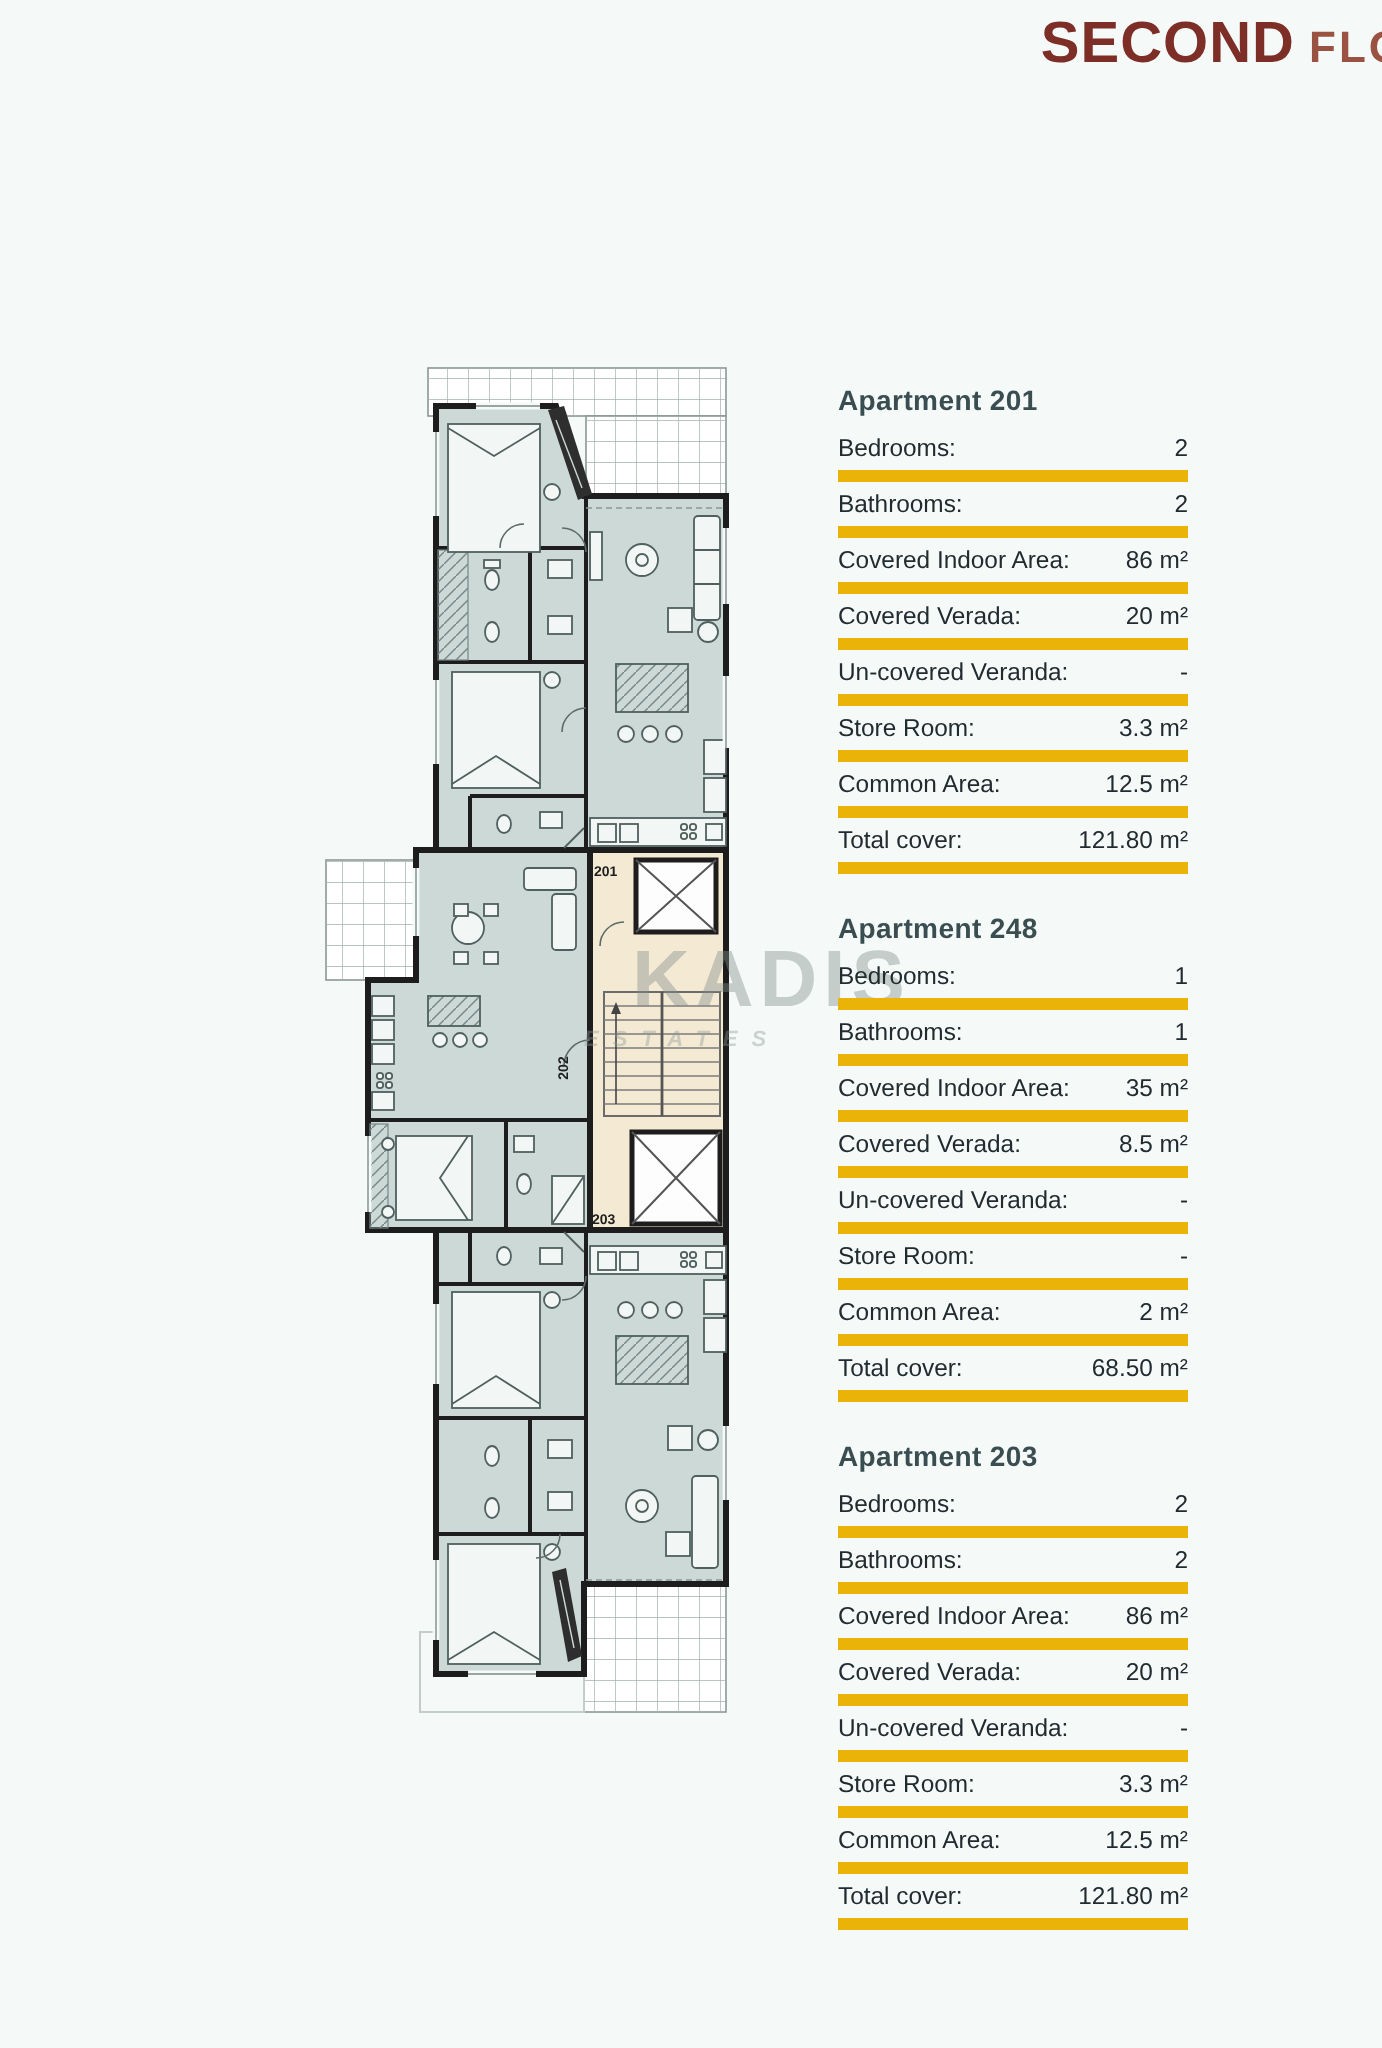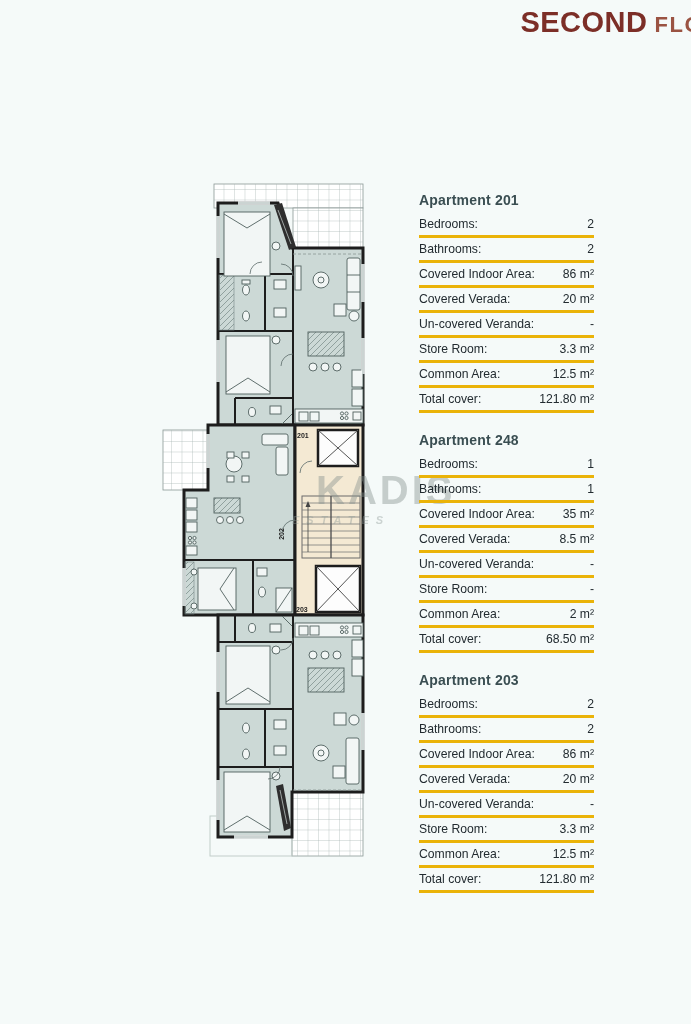--- a/index.html
+++ b/index.html
@@ -11,21 +11,21 @@
   .title .secondary{font-size:22px;font-weight:600;letter-spacing:1.5px;color:#9a5342;margin-left:7px;}
   
   .wm{position:absolute;left:284px;top:468px;font-size:40px;font-weight:700;letter-spacing:3px;color:rgba(130,142,140,.42);z-index:3;pointer-events:none;margin-left:32px;}
   .wm-sub{position:absolute;left:292px;top:514px;font-size:11px;font-weight:600;letter-spacing:7px;color:rgba(140,152,150,.40);z-index:3;pointer-events:none;font-style:italic;}
   
   .plan{position:absolute;left:150px;top:168px;width:225px;height:710px;z-index:1;}
   
   .specs{position:absolute;left:403px;top:192px;width:175px;z-index:4;margin-left:16px;}
   .spec-table{margin-bottom:19px;}
   .spec-heading{font-size:14px;font-weight:700;color:#3a4e52;letter-spacing:.2px;margin:0 0 5px 0;}
-  .spec-row{display:flex;justify-content:space-between;align-items:center;height:22px;border-bottom:3px solid #eab308;font-size:12.2px;color:#222b30;}
+  .spec-row{display:flex;justify-content:space-between;align-items:center;height:22px;border-bottom:6px solid #eab308;font-size:12.2px;color:#222b30;}
   .spec-table .spec-row:first-of-type{border-top:1px solid #a9b4b1;}
   .spec-label{text-align:left;}
   .spec-value{text-align:right;}
 </style>
 </head>
 <body>
 
 <div class="page">
 
   <div class="title">

